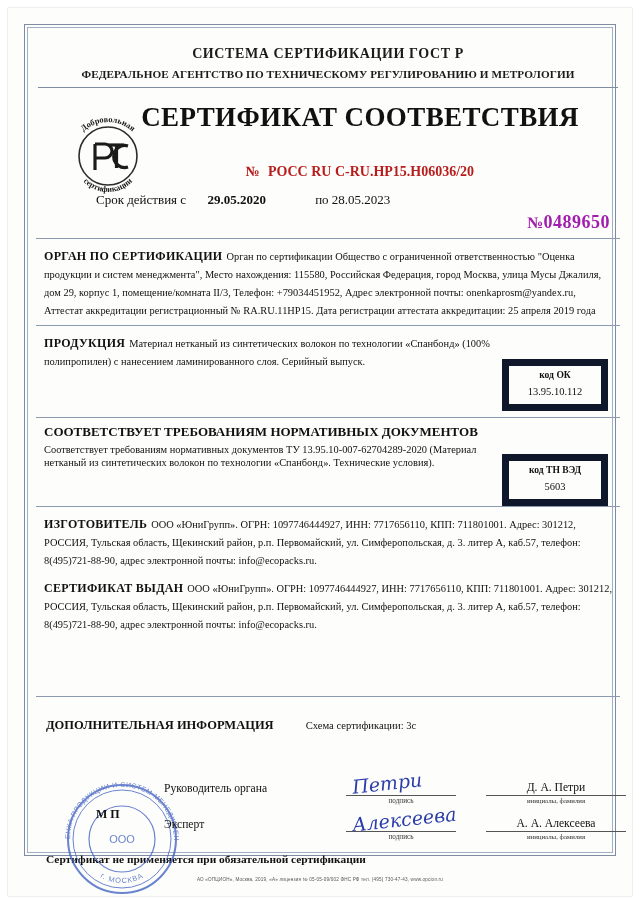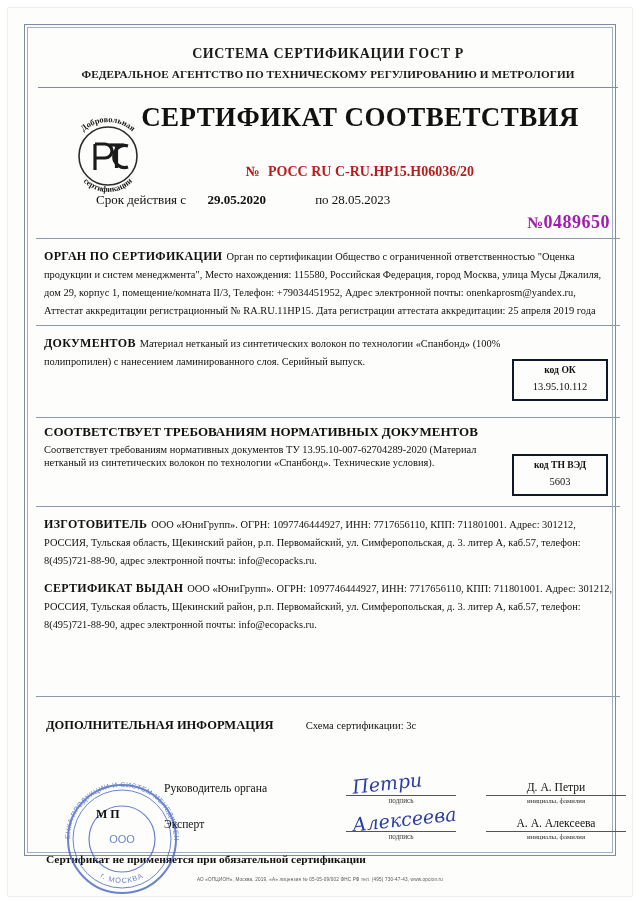--- a/index.html
+++ b/index.html
@@ -150,21 +150,21 @@
     font-size: 10.4px;
     line-height: 13.4px;
     color: #111;
     text-align: left;
   }
   .sec-block { margin-top: 7px; }
 
   .right-box {
     position: absolute;
     right: 16px;
-    border: 2px solid #0f172a;
+    border: 7px solid #0f172a;
     width: 92px;
     text-align: center;
     background: #fdfdfb;
   }
   .right-box .cap {
     font-size: 9.6px;
     font-weight: bold;
     padding: 3px 0 2px 0;
     color: #111;
   }
@@ -351,21 +351,21 @@
 
       <div class="sec sec-block">
         <span class="sec-title">ОРГАН ПО СЕРТИФИКАЦИИ</span>
         <span class="body-text">Орган по сертификации Общество с ограниченной ответственностью "Оценка продукции и систем менеджмента", Место нахождения: 115580, Российская Федерация, город Москва, улица Мусы Джалиля, дом 29, корпус 1, помещение/комната II/3, Телефон: +79034451952, Адрес электронной почты: onenkaprosm@yandex.ru, Аттестат аккредитации регистрационный № RA.RU.11НР15. Дата регистрации аттестата аккредитации: 25 апреля 2019 года</span>
       </div>
 
       <div class="hrule" style="margin-top:7px"></div>
 
       <div style="position:relative; min-height:72px;">
         <div class="sec sec-block" style="padding-right:122px;">
-          <span class="sec-title">ДОКУМЕНТОВ</span>
+          <span class="sec-title">ПРОДУКЦИЯ</span>
           <span class="body-text">Материал нетканый из синтетических волокон по технологии «Спанбонд» (100% полипропилен) с нанесением ламинированного слоя. Серийный выпуск.</span>
         </div>
         <div class="right-box" style="top:26px;">
           <div class="cap">код ОК</div>
           <div class="val">13.95.10.112</div>
         </div>
       </div>
 
       <div class="hrule" style="margin-top:12px"></div>
 

